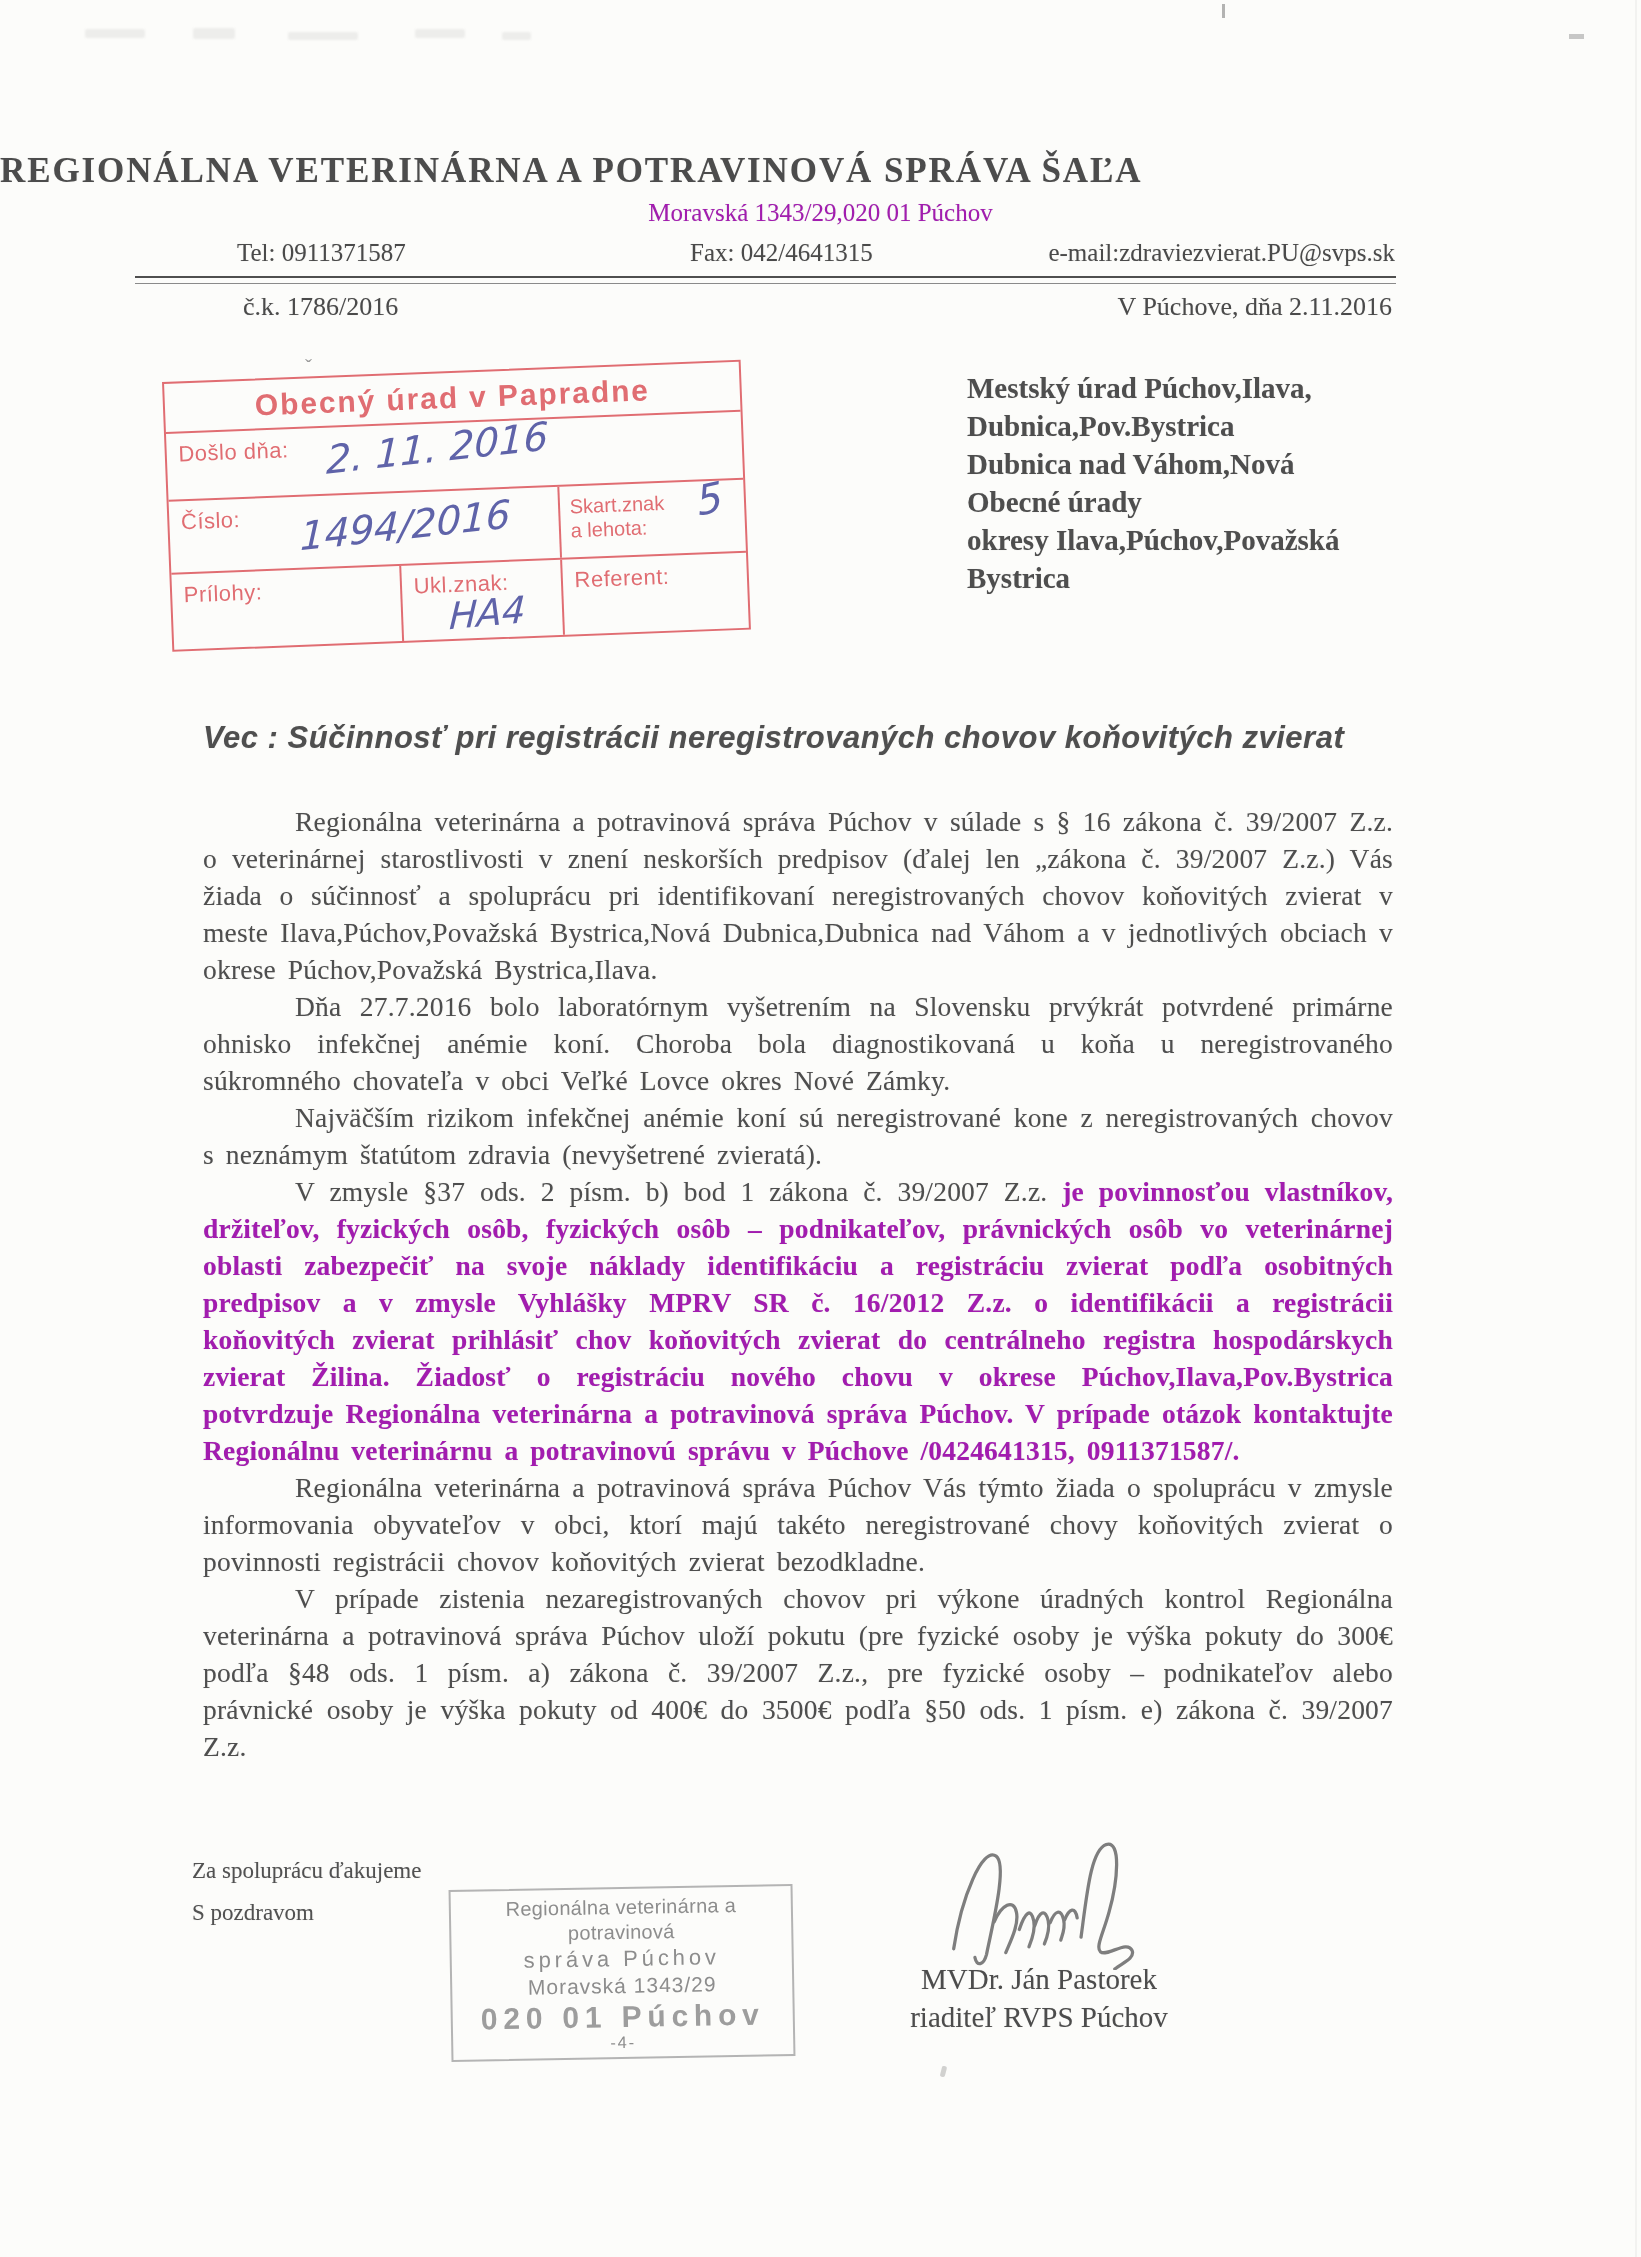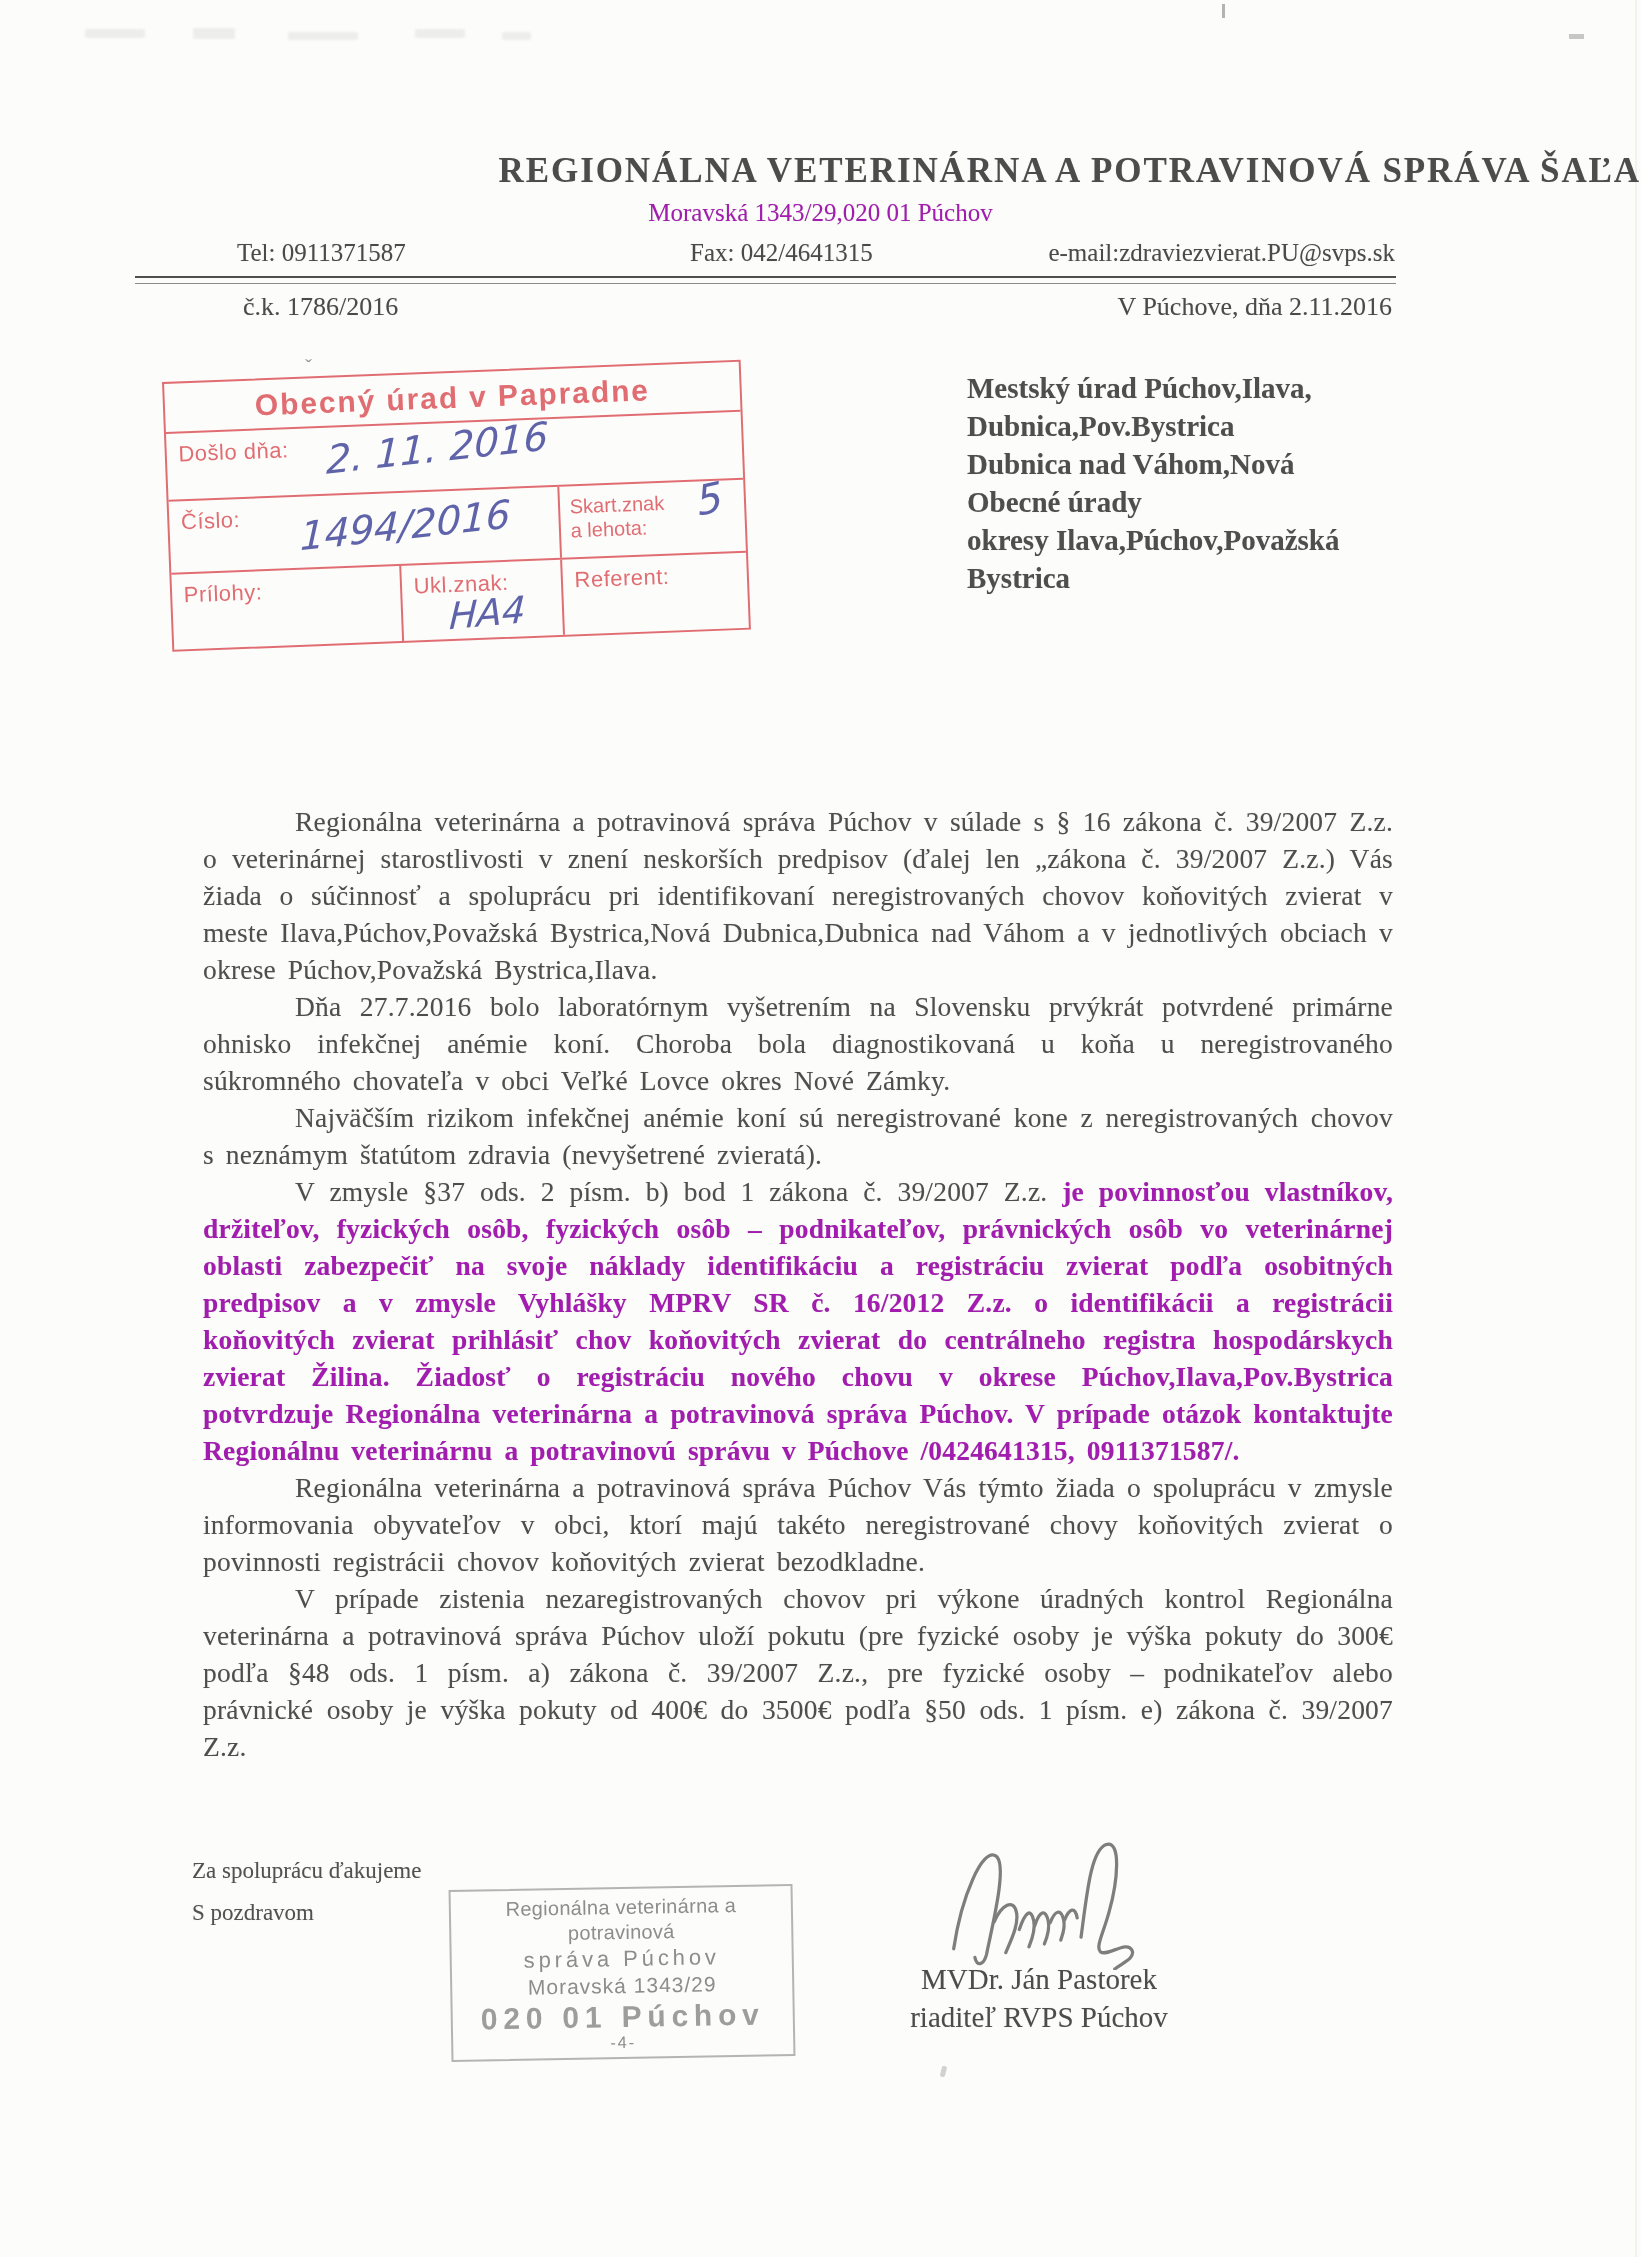--- a/index.html
+++ b/index.html
@@ -3,21 +3,21 @@
 <meta charset="utf-8">
 <style>
   html,body{margin:0;padding:0;background:#e8e8e6;}
   .page{
     position:relative;width:1641px;height:2257px;margin:0 auto;
     background:#fcfcfa;overflow:hidden;
     font-family:"Liberation Serif",serif;color:#4a4a4a;
     text-shadow:0 0 1px rgba(120,120,120,.28);
   }
   
-  .lh-title{position:absolute;top:151px;left:0;width:100%;text-align:right;
+  .lh-title{position:absolute;top:151px;left:0;width:100%;text-align:left;
     font-weight:bold;font-size:35px;letter-spacing:1.9px;color:#4c4c4c;}
   .lh-address{position:absolute;top:199px;left:0;width:100%;text-align:center;font-size:25px;color:#a21caf;}
   .lh-tel{position:absolute;top:239px;left:237px;font-size:25px;}
   .lh-fax{position:absolute;top:239px;left:690px;font-size:25px;}
   .lh-email{position:absolute;top:239px;right:246px;font-size:25px;}
   .rule{position:absolute;top:276px;left:135px;width:1261px;height:4.8px;
     border-top:2.9px solid #4f4f4f;border-bottom:1px solid #8a8a8a;}
   .meta-file{position:absolute;top:292px;left:243px;font-size:26px;}
   .meta-date{position:absolute;top:292px;right:249px;font-size:26px;}
 
@@ -159,20 +159,21 @@
 
   <div class="addressee">
     <div>Mestský úrad Púchov,Ilava,</div>
     <div>Dubnica,Pov.Bystrica</div>
     <div>Dubnica nad Váhom,Nová</div>
     <div>Obecné úrady</div>
     <div>okresy Ilava,Púchov,Považská</div>
     <div>Bystrica</div>
   </div>
 
+  <div class="subject">Vec : Súčinnosť pri registrácii neregistrovaných chovov koňovitých zvierat</div>
 
   <div class="body-text" id="body-paragraphs">
       <p class="bp"><span>Regionálna veterinárna a potravinová správa Púchov v súlade s § 16 zákona č. 39/2007 Z.z. o veterinárnej starostlivosti v znení neskorších predpisov (ďalej len „zákona č. 39/2007 Z.z.) Vás žiada o súčinnosť a spoluprácu pri identifikovaní neregistrovaných chovov koňovitých zvierat v meste Ilava,Púchov,Považská Bystrica,Nová Dubnica,Dubnica nad Váhom a v jednotlivých obciach v okrese Púchov,Považská Bystrica,Ilava.</span></p>
       <p class="bp"><span>Dňa 27.7.2016 bolo laboratórnym vyšetrením na Slovensku prvýkrát potvrdené primárne ohnisko infekčnej anémie koní. Choroba bola diagnostikovaná u koňa u neregistrovaného súkromného chovateľa v obci Veľké Lovce okres Nové Zámky.</span></p>
       <p class="bp"><span>Najväčším rizikom infekčnej anémie koní sú neregistrované kone z neregistrovaných chovov s neznámym štatútom zdravia (nevyšetrené zvieratá).</span></p>
       <p class="bp"><span>V zmysle §37 ods. 2 písm. b) bod 1 zákona č. 39/2007 Z.z. </span><span class="b">je povinnosťou vlastníkov, držiteľov, fyzických osôb, fyzických osôb – podnikateľov, právnických osôb vo veterinárnej oblasti zabezpečiť na svoje náklady identifikáciu a registráciu zvierat podľa osobitných predpisov a v zmysle Vyhlášky MPRV SR č. 16/2012 Z.z. o identifikácii a registrácii koňovitých zvierat prihlásiť chov koňovitých zvierat do centrálneho registra hospodárskych zvierat Žilina. Žiadosť o registráciu nového chovu v okrese Púchov,Ilava,Pov.Bystrica potvrdzuje Regionálna veterinárna a potravinová správa Púchov. V prípade otázok kontaktujte Regionálnu veterinárnu a potravinovú správu v Púchove /0424641315, 0911371587/.</span></p>
       <p class="bp"><span>Regionálna veterinárna a potravinová správa Púchov Vás týmto žiada o spoluprácu v zmysle informovania obyvateľov v obci, ktorí majú takéto neregistrované chovy koňovitých zvierat o povinnosti registrácii chovov koňovitých zvierat bezodkladne.</span></p>
       <p class="bp"><span>V prípade zistenia nezaregistrovaných chovov pri výkone úradných kontrol Regionálna veterinárna a potravinová správa Púchov uloží pokutu (pre fyzické osoby je výška pokuty do 300€ podľa §48 ods. 1 písm. a) zákona č. 39/2007 Z.z., pre fyzické osoby – podnikateľov alebo právnické osoby je výška pokuty od 400€ do 3500€ podľa §50 ods. 1 písm. e) zákona č. 39/2007 Z.z.</span></p>
     </div>
 

